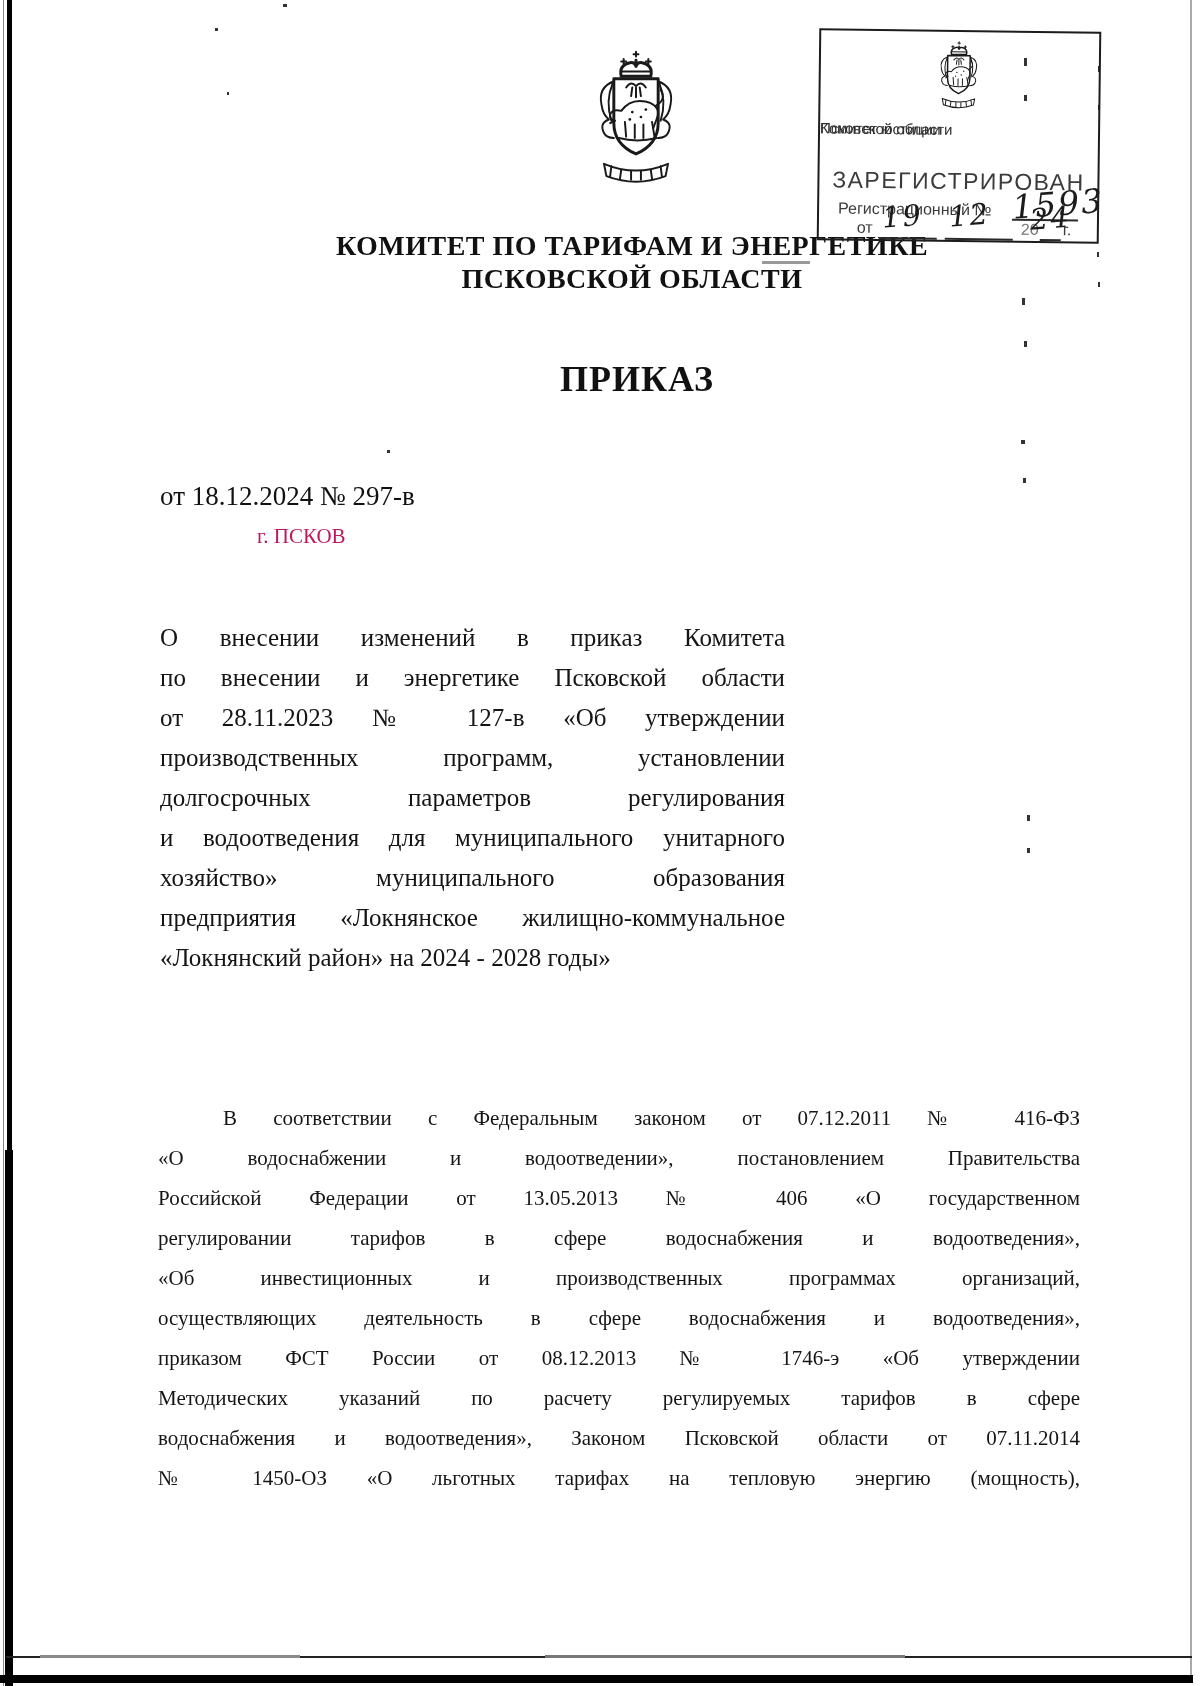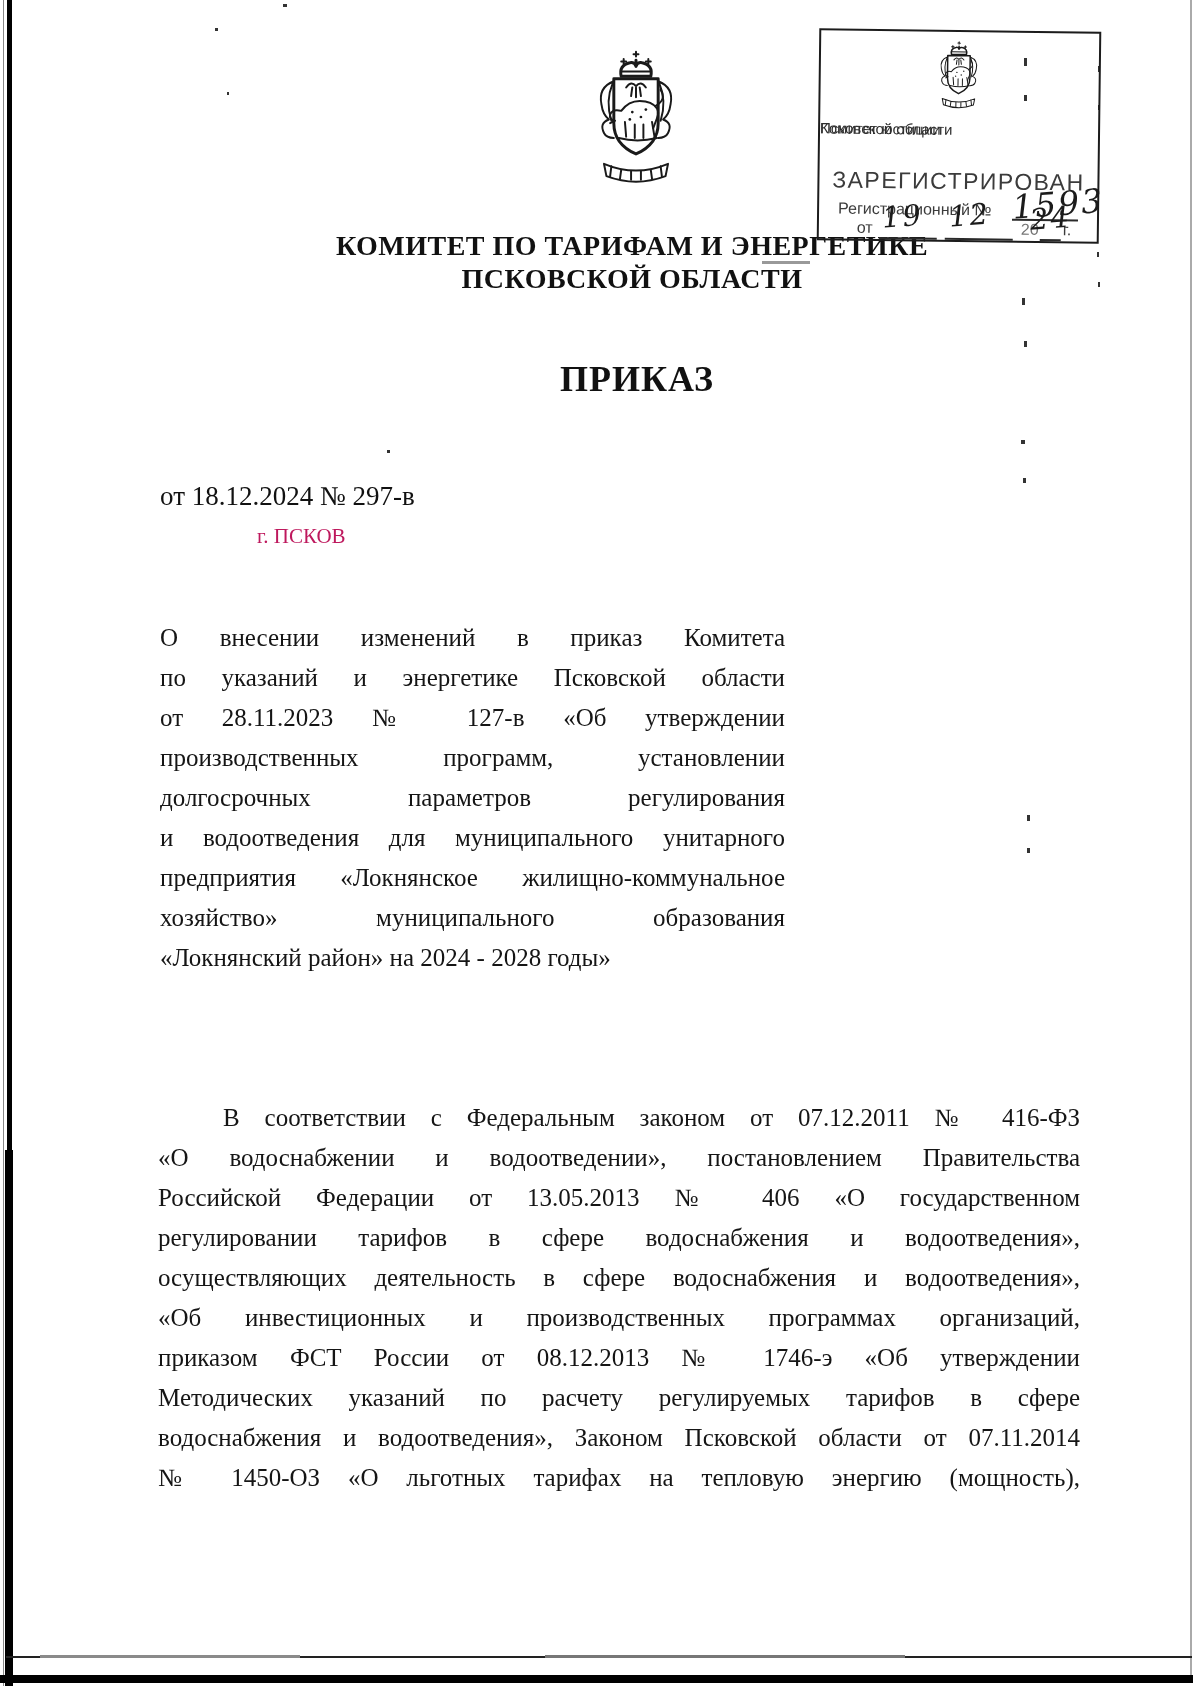--- a/index.html
+++ b/index.html
@@ -46,21 +46,21 @@
     font-weight:bold; font-size:28px; line-height:33px; letter-spacing:0.5px; color:#111;
   }
   .doc-type {
     position:absolute; left:37px; top:358px; width:1200px; text-align:center;
     font-weight:bold; font-size:36px; letter-spacing:1px; color:#111;
   }
   .date-line { position:absolute; left:160px; top:481px; font-size:27px; color:#111; }
   .city      { position:absolute; left:257px; top:524px; font-size:21px; color:#be185d; }
   
   .subject   { position:absolute; left:160px; top:618px; width:625px; font-size:25px; }
-  .body-text { position:absolute; left:158px; top:1098px; width:922px; font-size:25px; }
+  .body-text { position:absolute; left:158px; top:1098px; width:922px; font-size:21px; }
   .jline {
     height:40px; line-height:40px; overflow:hidden;
     text-align:justify; text-align-last:justify;
   }
   .jline.nolast { text-align-last:left; }
   .jline.indent { text-indent:65px; }
   svg .ln { fill:none; stroke:#1a1a1a; stroke-width:2.4; stroke-linecap:round; stroke-linejoin:round; }
   svg .thin { stroke-width:1.6; }
 </style>
 </head>
@@ -153,37 +153,37 @@
     <div class="hw hw-year">24</div>
   </div>
 
   <div class="doc-type">ПРИКАЗ</div>
   <div class="date-line">от 18.12.2024 № 297-в</div>
   <div class="city">г. ПСКОВ</div>
 
   <div class="subject">
 
   <div class="jline">О внесении изменений в приказ Комитета</div>
-      <div class="jline">по указаний и энергетике Псковской области</div>
+      <div class="jline">по внесении и энергетике Псковской области</div>
       <div class="jline">от 28.11.2023 № 127-в «Об утверждении</div>
       <div class="jline">производственных программ, установлении</div>
       <div class="jline">долгосрочных параметров регулирования</div>
       <div class="jline">и водоотведения для муниципального унитарного</div>
+      <div class="jline">хозяйство» муниципального образования</div>
       <div class="jline">предприятия «Локнянское жилищно-коммунальное</div>
-      <div class="jline">хозяйство» муниципального образования</div>
       <div class="jline nolast">«Локнянский район» на 2024 - 2028 годы»</div>
     </div>
 
   <div class="body-text">
 
   <div class="jline indent">В соответствии с Федеральным законом от 07.12.2011 № 416-ФЗ</div>
       <div class="jline">«О водоснабжении и водоотведении», постановлением Правительства</div>
       <div class="jline">Российской Федерации от 13.05.2013 № 406 «О государственном</div>
       <div class="jline">регулировании тарифов в сфере водоснабжения и водоотведения»,</div>
+      <div class="jline">«Об инвестиционных и производственных программах организаций,</div>
       <div class="jline">осуществляющих деятельность в сфере водоснабжения и водоотведения»,</div>
-      <div class="jline">«Об инвестиционных и производственных программах организаций,</div>
       <div class="jline">приказом ФСТ России от 08.12.2013 № 1746-э «Об утверждении</div>
       <div class="jline">Методических указаний по расчету регулируемых тарифов в сфере</div>
       <div class="jline">водоснабжения и водоотведения», Законом Псковской области от 07.11.2014</div>
       <div class="jline">№ 1450-ОЗ «О льготных тарифах на тепловую энергию (мощность),</div>
     </div>
 
 </div>
 
 </body></html>

